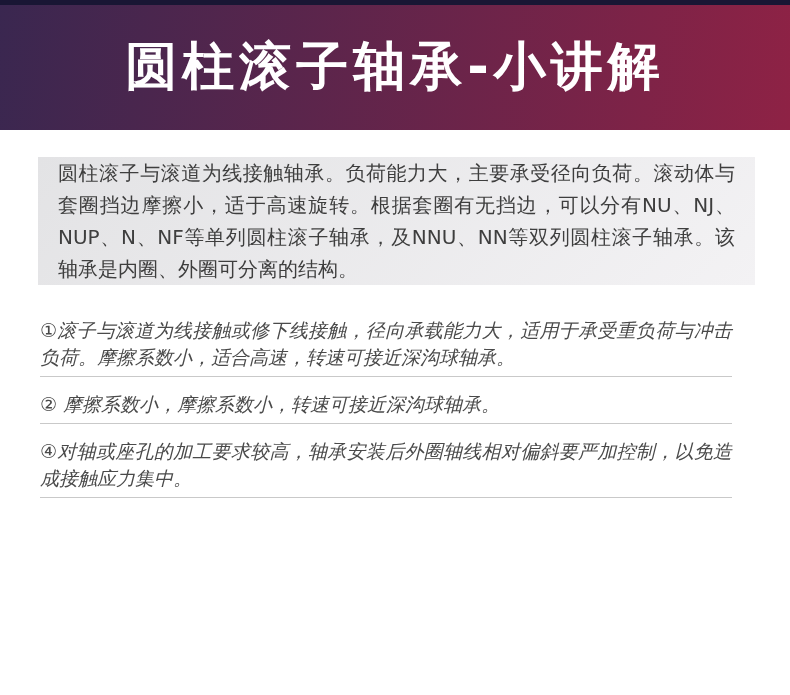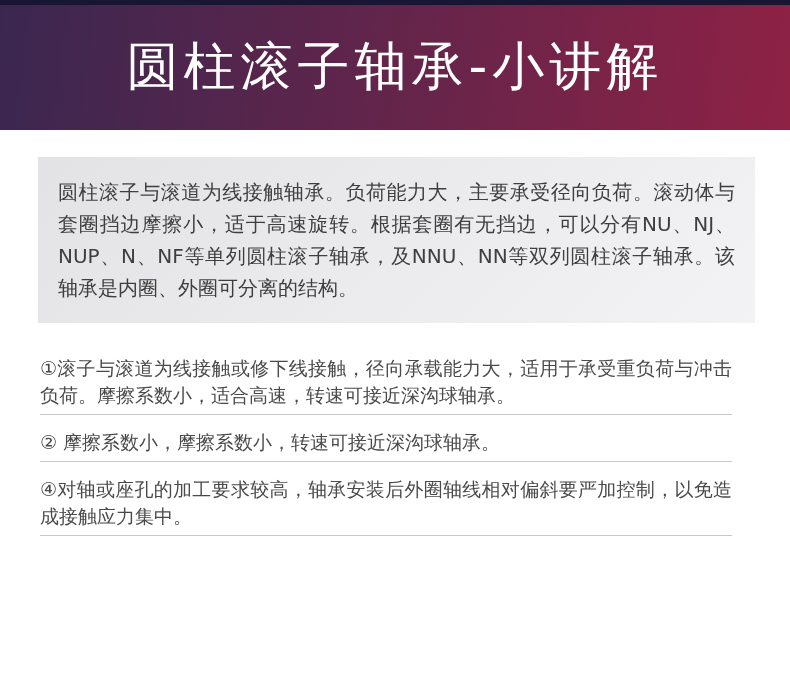--- a/index.html
+++ b/index.html
@@ -28,38 +28,39 @@
     display:flex;align-items:center;justify-content:center;
   }
   .top-strip{
     position:absolute;top:0;left:0;
     width:100%;height:5px;
     background:var(--top-strip);
   }
   .title{
     color:var(--title-color);
     font-size:52px;
-    font-weight:normal;
+    font-weight:bold;
     letter-spacing:5px;
     padding-top:4px;
     white-space:nowrap;
   }
   .intro-box{
     margin:27px 35px 0 38px;
     width:717px;
     background:linear-gradient(135deg,var(--box-grad-from) 0%,var(--box-grad-to) 100%);
-    padding:19px 20px;
+    padding:0 20px;
     font-size:20px;
     line-height:32px;
     color:var(--intro-text);
     text-align:justify;
   }
   .feature-list{
     margin:32px 58px 0 40px;
     width:692px;
+    font-style:italic;
   }
   .feature-item{
     font-size:19px;
     line-height:27px;
     color:var(--list-text);
     text-align:justify;
     padding-bottom:5px;
     border-bottom:1px solid var(--divider);
     margin-bottom:14px;
   }

